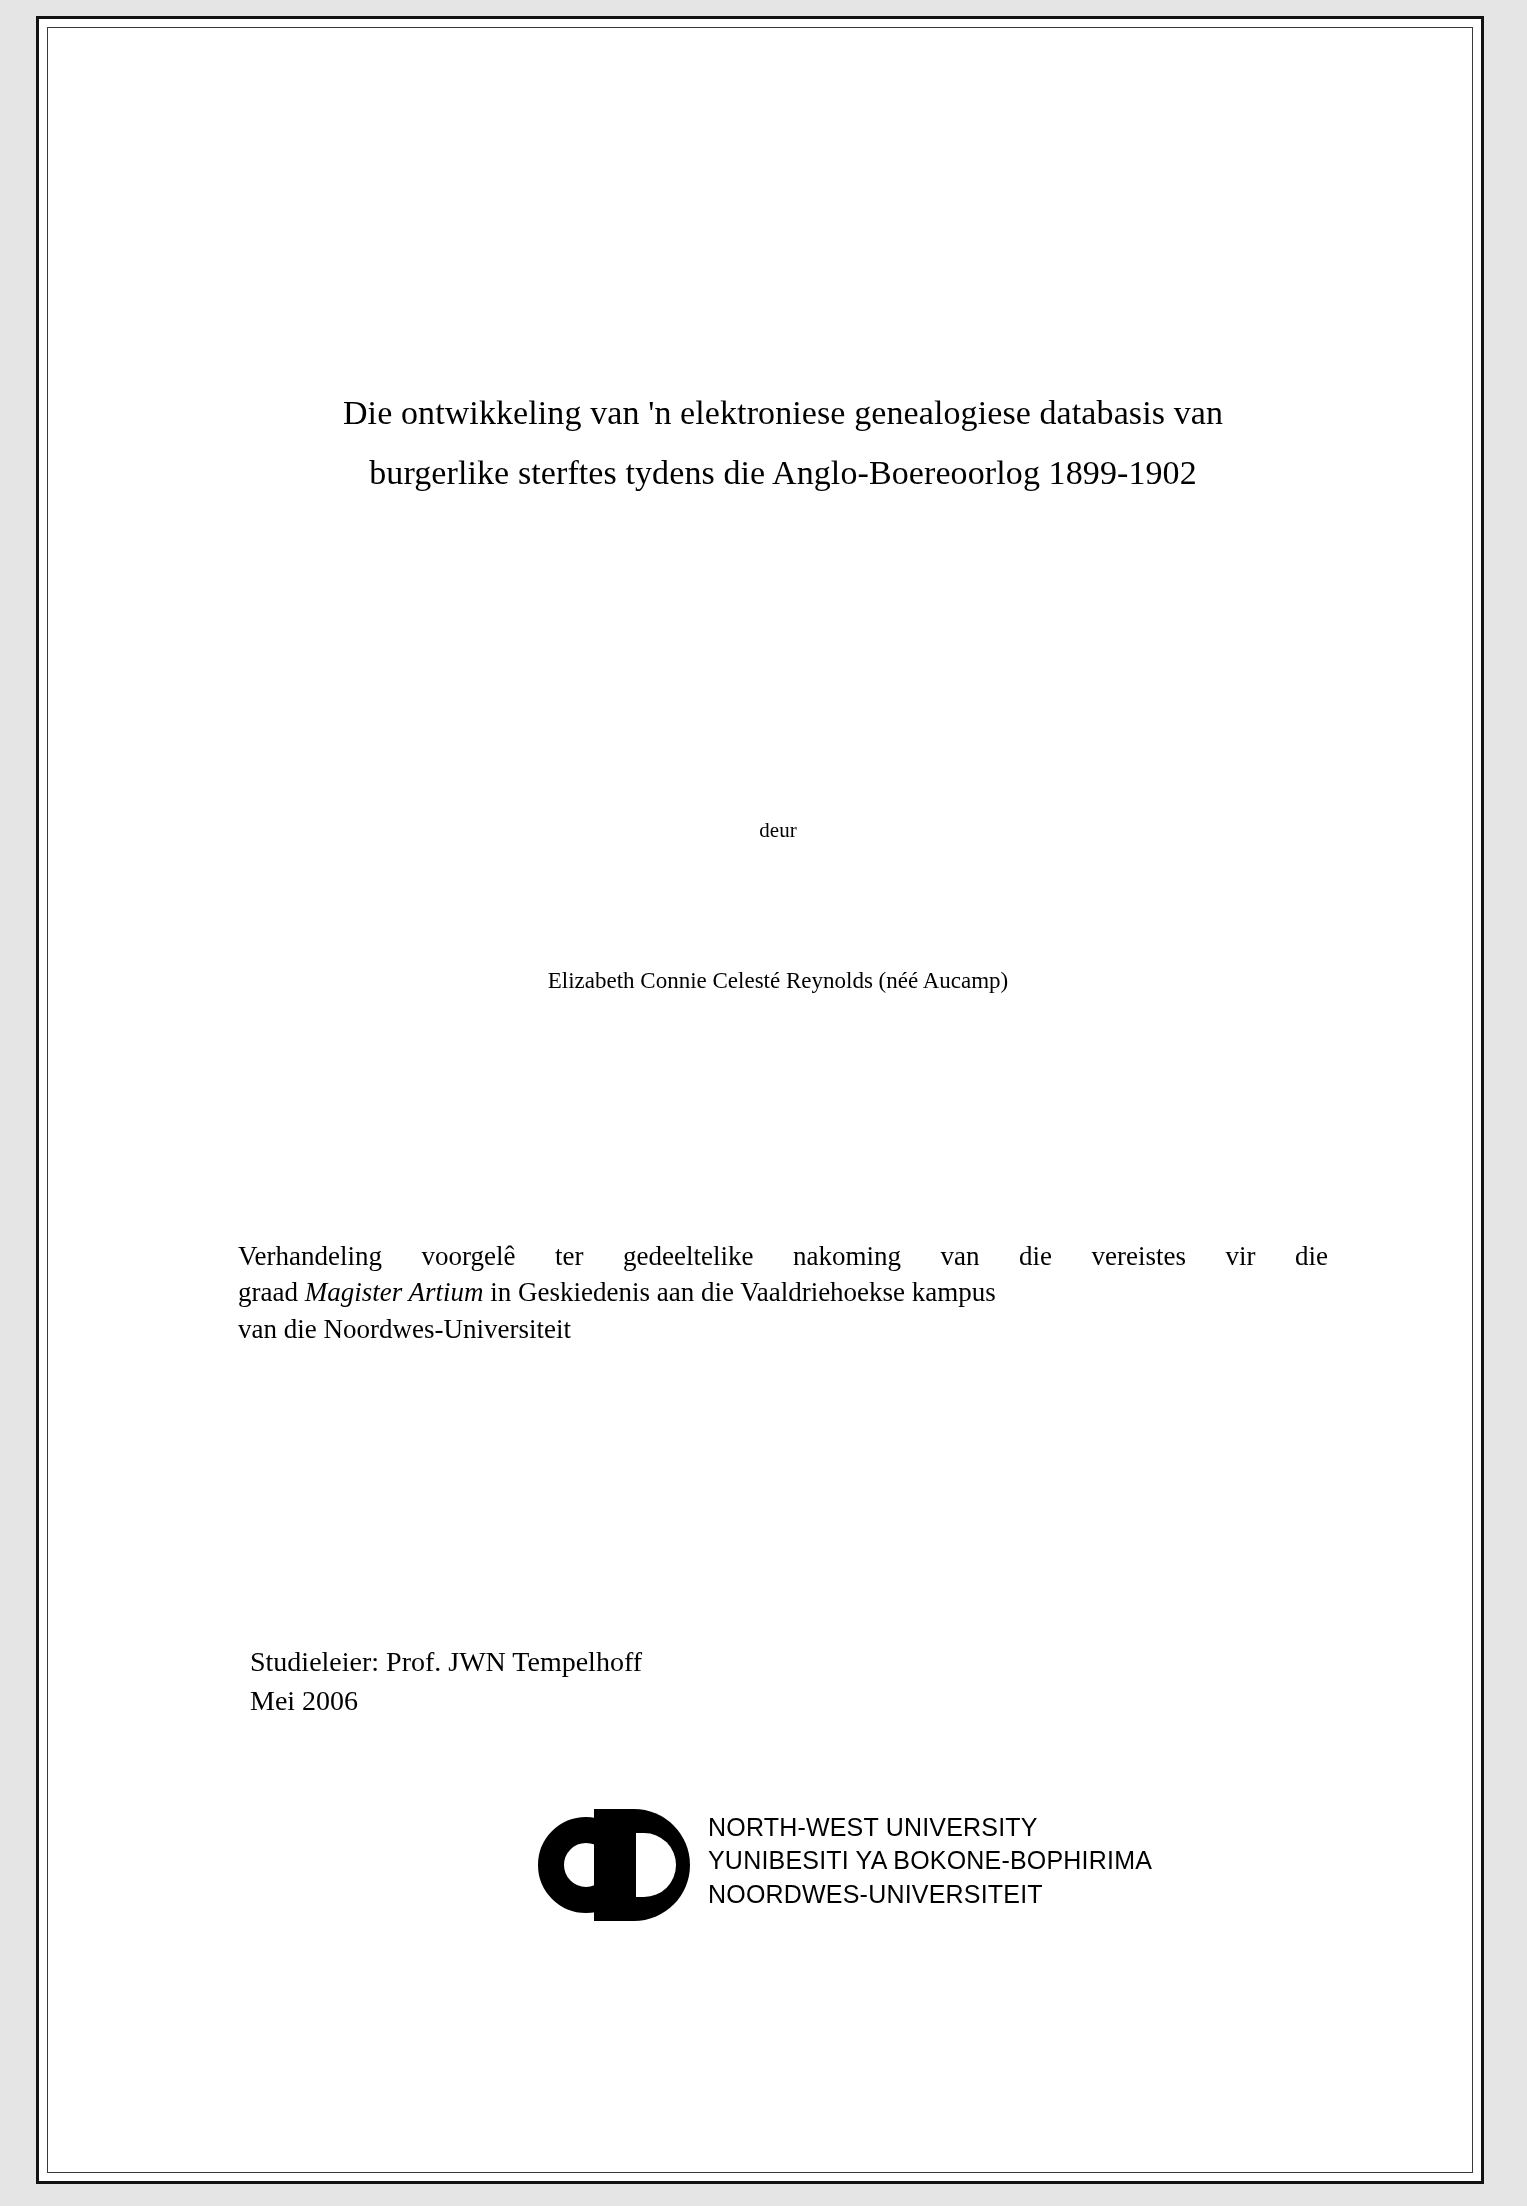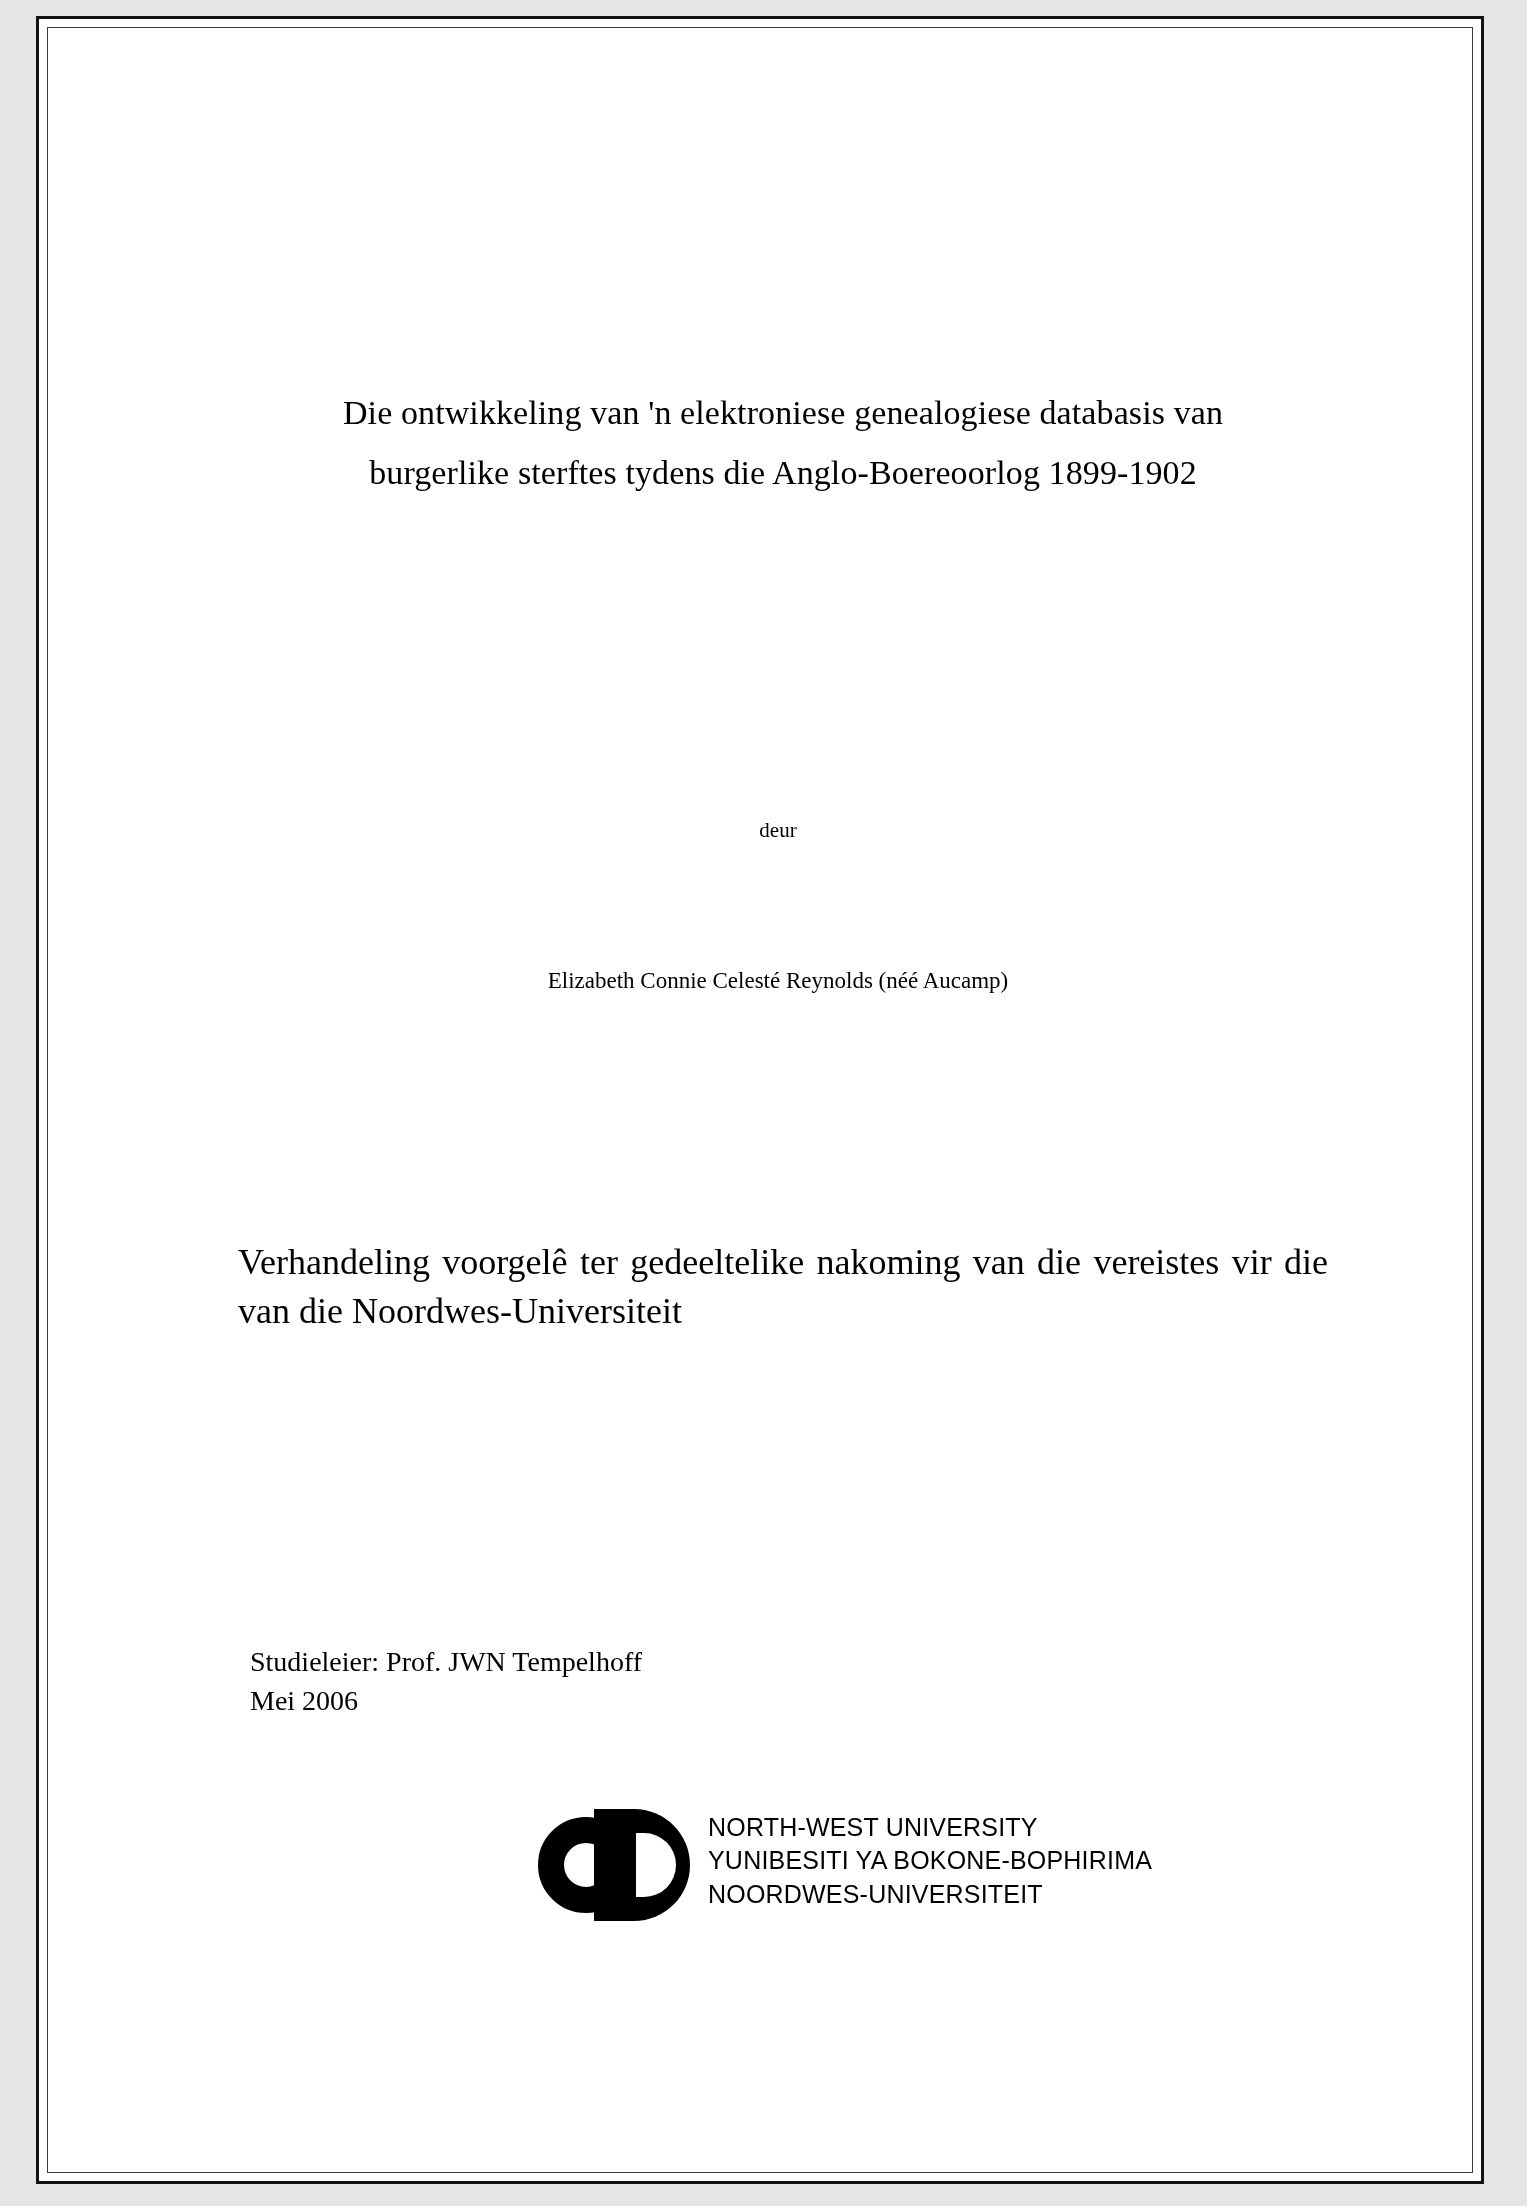--- a/index.html
+++ b/index.html
@@ -85,21 +85,21 @@
     width: 1160px;
     text-align: center;
     font-size: 23px;
   }
 
   .declaration {
     position: absolute;
     top: 1210px;
     left: 40px;
     width: 1090px;
-    font-size: 36px;
+    font-size: 27px;
     line-height: 1.35;
   }
   .declaration .justified {
     text-align: justify;
     text-align-last: justify;
   }
   .declaration .l2,
   .declaration .l3 {
     text-align: left;
   }
@@ -208,20 +208,21 @@
           <div class="title-line">Die ontwikkeling van 'n elektroniese genealogiese databasis van</div>
           <div class="title-line">burgerlike sterftes tydens die Anglo-Boereoorlog 1899-1902</div>
         </div>
 
         <div class="deur">deur</div>
 
         <div class="author">Elizabeth Connie Celesté Reynolds (néé Aucamp)</div>
 
         <div class="declaration">
           <div class="justified">Verhandeling voorgelê ter gedeeltelike nakoming van die vereistes vir die</div>
+          <div class="l2"><span>graad </span><em>Magister Artium</em><span> in Geskiedenis aan die Vaaldriehoekse kampus</span></div>
           <div class="l3">van die Noordwes-Universiteit</div>
         </div>
 
         <div class="supervisor-block">
           <div>Studieleier: Prof. JWN Tempelhoff</div>
           <div>Mei 2006</div>
         </div>
 
         <div class="logo-block">
           <div class="logo-mark">

